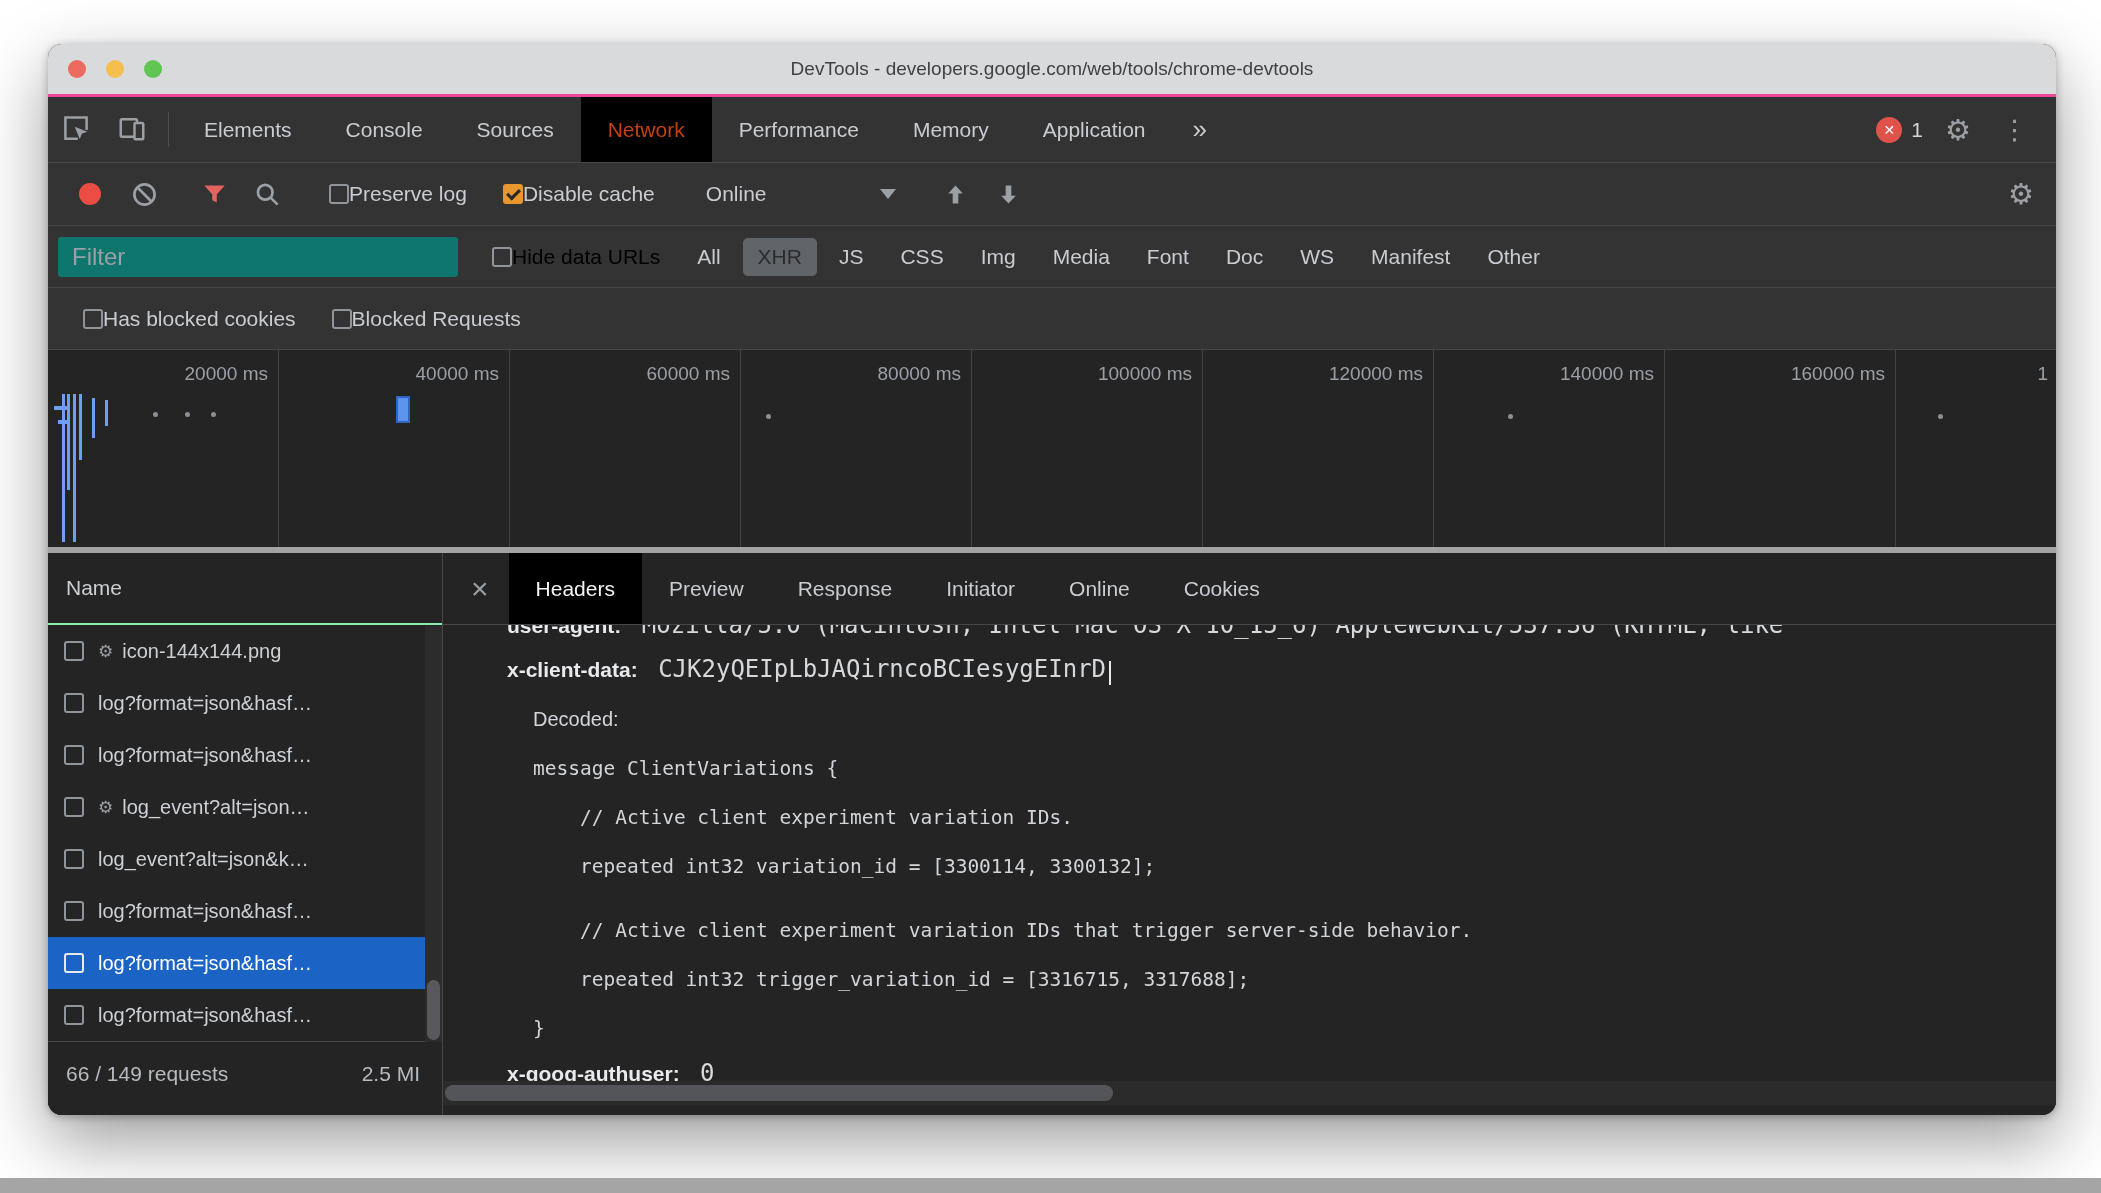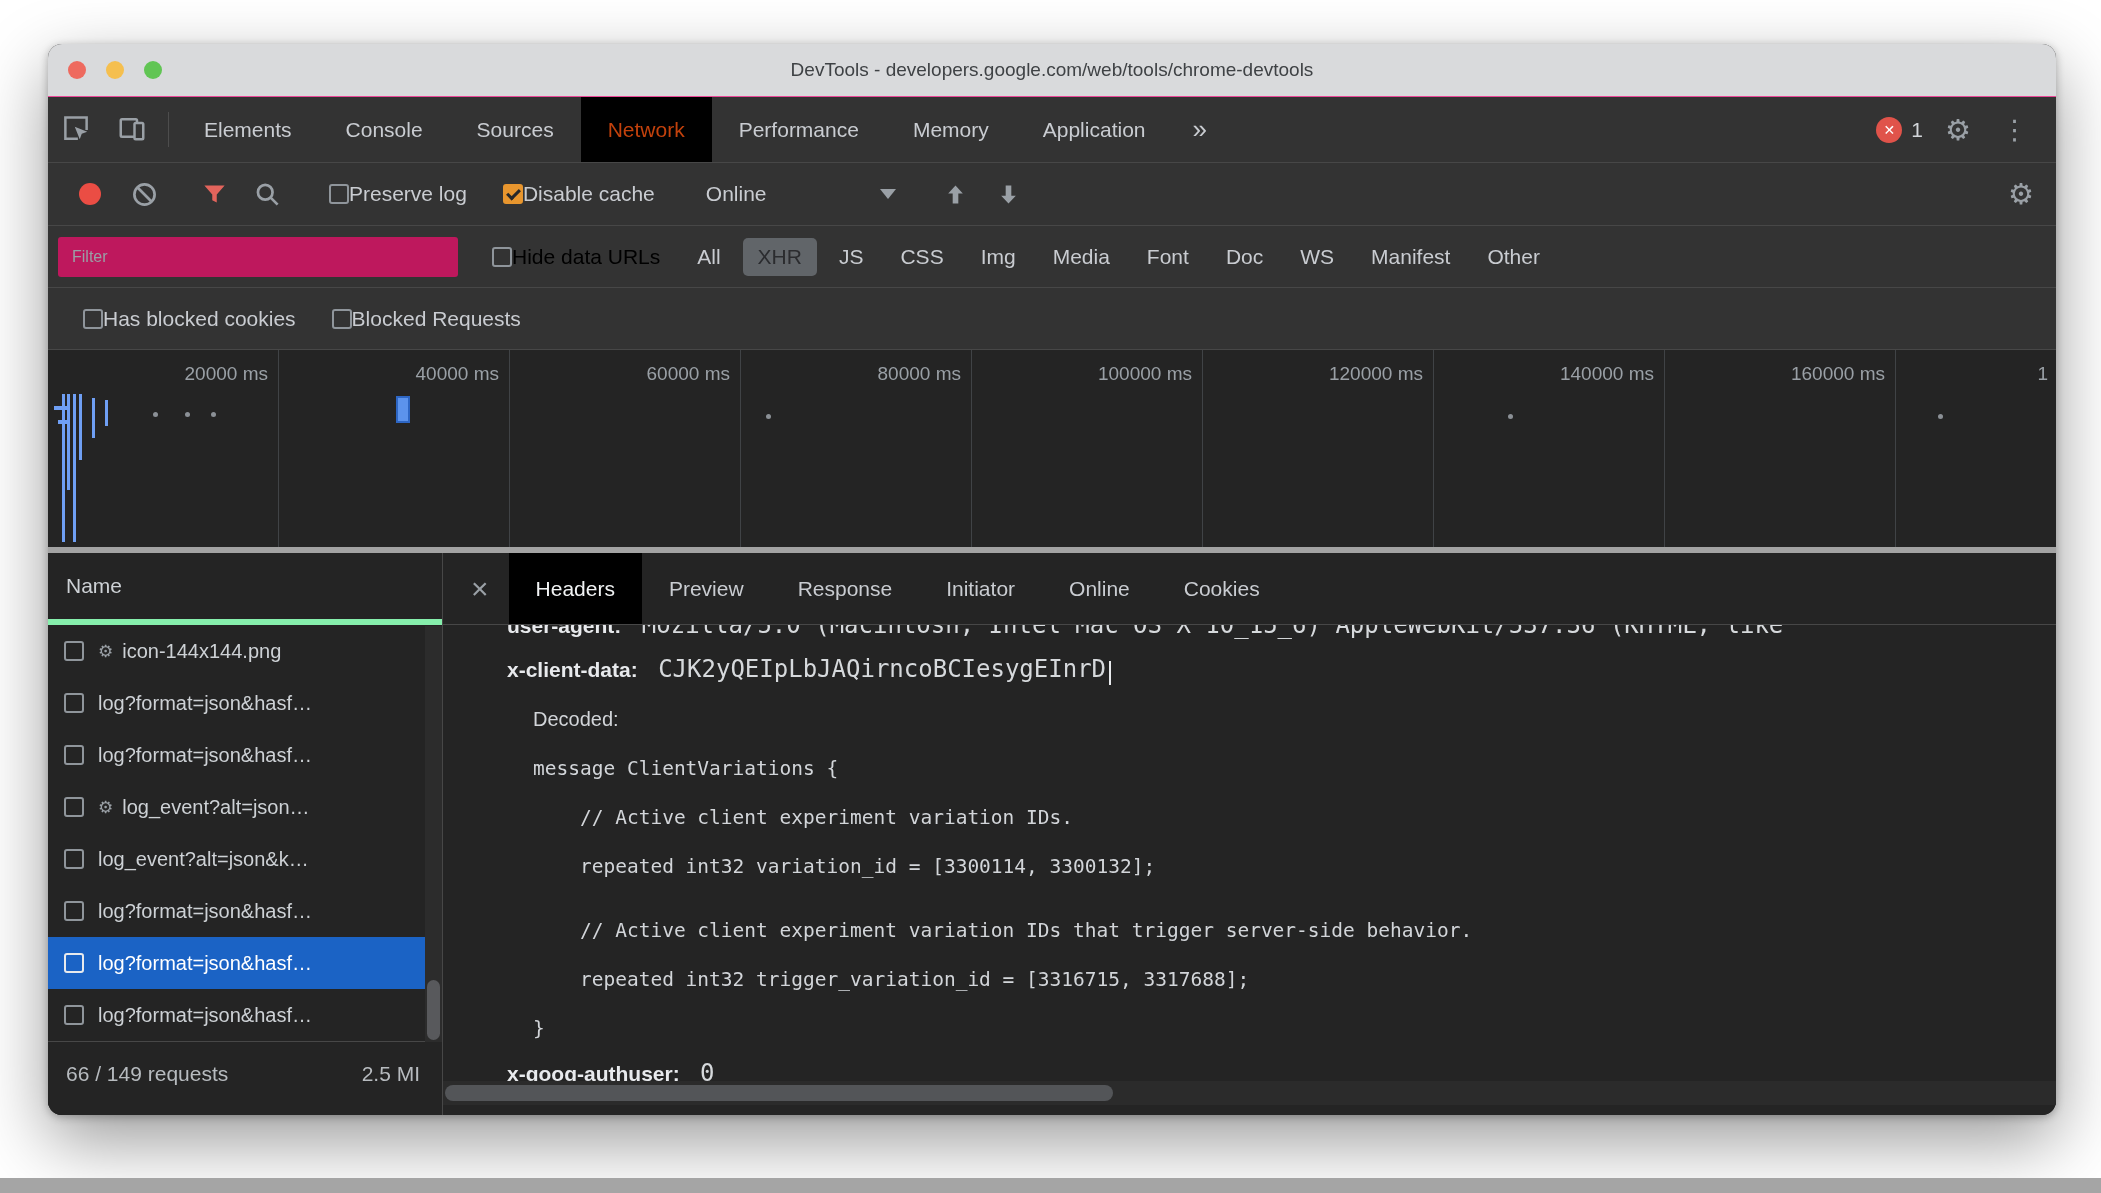--- a/index.html
+++ b/index.html
@@ -4,21 +4,21 @@
 <style>
   * { margin:0; padding:0; box-sizing:border-box; }
   body { font-family:"Liberation Sans", sans-serif; }
   .page { position:relative; width:2101px; height:1193px; background:#ffffff; overflow:hidden; }
 
   
   .window { position:absolute; left:48px; top:44px; width:2008px; height:1071px;
             border-radius:14px; overflow:hidden; background:#242424; display:flex; flex-direction:column;
             box-shadow:0 26px 70px rgba(0,0,0,.40), 0 2px 8px rgba(0,0,0,.28); }
 
-  .titlebar { height:53px; flex:none; background:#d9dadc; border-bottom:1px solid #ec4899;
+  .titlebar { height:53px; flex:none; background:#d9dadc; border-bottom:3px solid #ec4899;
               position:relative; display:flex; align-items:center; justify-content:center; }
   .traffic { position:absolute; left:20px; top:0; height:100%; display:flex; align-items:center; gap:20px; }
   .tl { width:18px; height:18px; border-radius:50%; display:inline-block; }
   .tl.red{ background:#ee6a5f; } .tl.yellow{ background:#f5bf4f; } .tl.green{ background:#61c554; }
   .title { font-size:19px; color:#3f4245; }
 
   
   .tabbar { height:66px; flex:none; background:#333333; border-bottom:1px solid #474747;
             display:flex; align-items:stretch; color:#c9ccd1; }
   .icon-btn { width:56px; display:flex; align-items:center; justify-content:center; flex:none; }
@@ -46,22 +46,22 @@
                                border-left:3px solid #26282a; border-bottom:3px solid #26282a; transform:rotate(-45deg); }
   .select { display:flex; align-items:center; justify-content:space-between; width:190px; margin:0 16px;
             font-size:21px; }
   .caret-down { width:0; height:0; border-left:8px solid transparent; border-right:8px solid transparent;
                 border-top:10px solid #9aa0a6; }
   .toolbar .spacer { flex:1; }
 
   
   .filterrow { height:62px; flex:none; background:#333333; border-bottom:1px solid #474747;
                display:flex; align-items:center; padding:0 10px; }
-  .filter-input { width:400px; height:40px; background:#be185d; border:none; border-radius:3px;
-                  color:#c9ccd1; font-size:16px; padding:0 14px; margin-right:34px; outline:none;
+  .filter-input { width:400px; height:40px; background:#0f766e; border:none; border-radius:3px;
+                  color:#c9ccd1; font-size:24px; padding:0 14px; margin-right:34px; outline:none;
                   font-family:"Liberation Sans", sans-serif; }
   .filter-input::placeholder { color:#9aa0a6; }
   .chips { display:flex; align-items:center; margin-left:22px; }
   .chip { padding:7px 15px; font-size:21px; color:#c9ccd1; border-radius:5px; margin-right:7px; white-space:nowrap; }
   .chip.selected { background:#616569; color:#2b2c2f; }
 
   
   .cookierow { height:62px; flex:none; background:#333333; border-bottom:1px solid #474747;
                display:flex; align-items:center; padding:0 14px; color:#c9ccd1; }
 
@@ -75,21 +75,21 @@
   .wtick { position:absolute; height:4px; background:#6f9ff4; }
   .tdot { position:absolute; width:5px; height:5px; border-radius:50%; background:#8b9096; }
   .tmark { position:absolute; left:348px; top:46px; width:14px; height:27px; background:#5c93ec;
            border:2px solid #2d66c4; }
 
   
   .panels { flex:1; min-height:0; display:flex; position:relative; }
 
   .namepanel { width:395px; flex:none; border-right:1px solid #474747; background:#242424;
                display:flex; flex-direction:column; position:relative; }
-  .name-header { height:72px; flex:none; border-bottom:6px solid #86efac; display:flex; align-items:center;
+  .name-header { height:72px; flex:none; border-bottom:2px solid #86efac; display:flex; align-items:center;
                  padding-left:18px; font-size:21px; color:#cdd1d5; }
   .rows { flex:none; }
   .req-row { height:52px; display:flex; align-items:center; padding-left:16px; padding-right:22px;
              font-size:20px; color:#cdd1d5; }
   .req-row.selected { background:#1b63c5; color:#ffffff; }
   .req-cb { width:20px; height:20px; border:2px solid #8f959b; border-radius:3px; margin-right:14px; flex:none; }
   .req-row.selected .req-cb { border-color:#e8eaed; }
   .row-gear { font-size:17px; color:#9aa0a6; margin-right:9px; flex:none; }
   .req-label { white-space:nowrap; overflow:hidden; }
   .vscroll { position:absolute; right:0; top:73px; width:17px; height:416px; background:#2c2c2c; }

